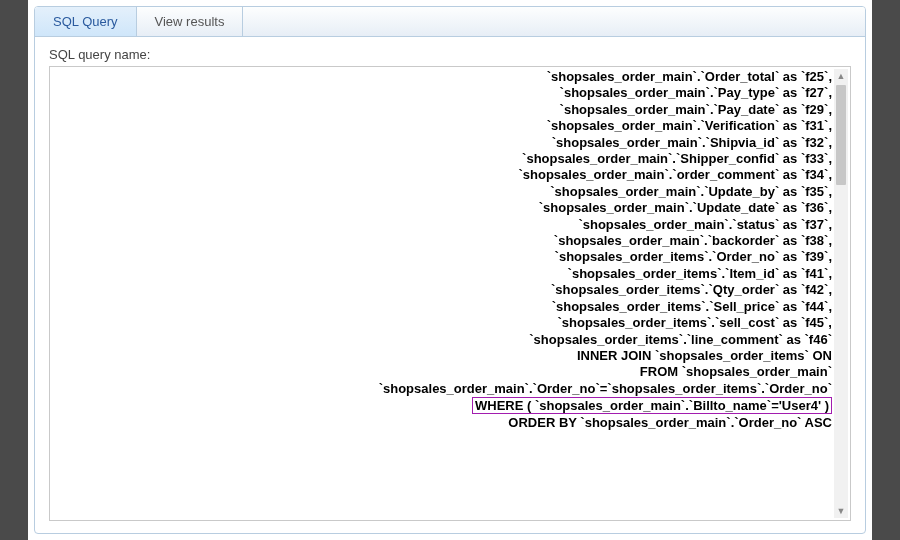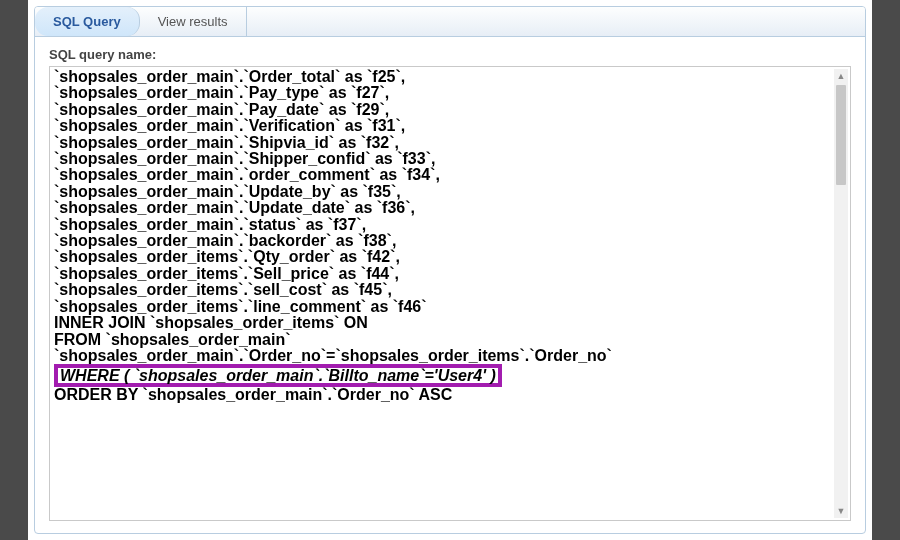--- a/index.html
+++ b/index.html
@@ -34,49 +34,48 @@
       align-items: center;
       padding: 0 18px;
       border-right: 1px solid #b8cde0;
       color: #555;
       cursor: pointer;
       font-size: 13px;
     }
     .tab.active {
       background: linear-gradient(to bottom, #e4f0fb, #cfe6fa);
       color: #2a5a9e;
-      font-weight: bold;
-      border-radius: 13px;
+      font-weight: normal;
     }
     .content {
       padding: 10px 14px 0 14px;
     }
     .label {
       color: #444;
       font-size: 13px;
       margin-bottom: 4px;
       display: block;
-      font-weight: bold;
     }
     .query-box {
       border: 1px solid #c9c9c9;
       height: 455px;
       position: relative;
       background: #fff;
     }
     .query-scroll {
       position: absolute;
       top: 2px; left: 4px; right: 18px; bottom: 2px;
       overflow: hidden;
       font-family: Arial, Helvetica, sans-serif;
-      font-size: 16px;
+      font-size: 13px;
       font-weight: bold;
       line-height: 16.4px;
       color: #000;
       white-space: nowrap;
+      text-align: right;
     }
     .scrollbar {
       position: absolute;
       top: 2px; right: 2px; bottom: 2px;
       width: 14px;
       background: #f1f1f1;
     }
     .scrollbar .arrow {
       height: 14px;
       display: flex;
@@ -90,25 +89,24 @@
     .scrollbar .arrow.down { position: absolute; bottom: 0; left: 0; right: 0; }
     .scrollbar .thumb {
       position: absolute;
       left: 2px; right: 2px;
       top: 16px;
       height: 100px;
       background: #c7c7c7;
       border-radius: 1px;
     }
     .hl {
-      border: 4px solid #a21caf;
+      border: 1px solid #a21caf;
       padding: 0 2px;
       display: inline-block;
       line-height: 15px;
-      font-style: italic;
     }
   </style>
 </head>
 <body>
 
 <div class="page-wrap">
   <div class="panel">
     <div class="tabs">
       <div class="tab active">SQL Query</div>
       <div class="tab">View results</div>
@@ -121,20 +119,22 @@
             <div>`shopsales_order_main`.`Pay_type` as `f27`,</div>
             <div>`shopsales_order_main`.`Pay_date` as `f29`,</div>
             <div>`shopsales_order_main`.`Verification` as `f31`,</div>
             <div>`shopsales_order_main`.`Shipvia_id` as `f32`,</div>
             <div>`shopsales_order_main`.`Shipper_confid` as `f33`,</div>
             <div>`shopsales_order_main`.`order_comment` as `f34`,</div>
             <div>`shopsales_order_main`.`Update_by` as `f35`,</div>
             <div>`shopsales_order_main`.`Update_date` as `f36`,</div>
             <div>`shopsales_order_main`.`status` as `f37`,</div>
             <div>`shopsales_order_main`.`backorder` as `f38`,</div>
+            <div>`shopsales_order_items`.`Order_no` as `f39`,</div>
+            <div>`shopsales_order_items`.`Item_id` as `f41`,</div>
             <div>`shopsales_order_items`.`Qty_order` as `f42`,</div>
             <div>`shopsales_order_items`.`Sell_price` as `f44`,</div>
             <div>`shopsales_order_items`.`sell_cost` as `f45`,</div>
             <div>`shopsales_order_items`.`line_comment` as `f46`</div>
             <div>INNER JOIN  `shopsales_order_items` ON</div>
             <div>FROM `shopsales_order_main`</div>
             <div>`shopsales_order_main`.`Order_no`=`shopsales_order_items`.`Order_no`</div>
             <div><span class="hl">WHERE ( `shopsales_order_main`.`Billto_name`='User4' )</span></div>
             <div>ORDER BY `shopsales_order_main`.`Order_no` ASC</div>
           </div>

